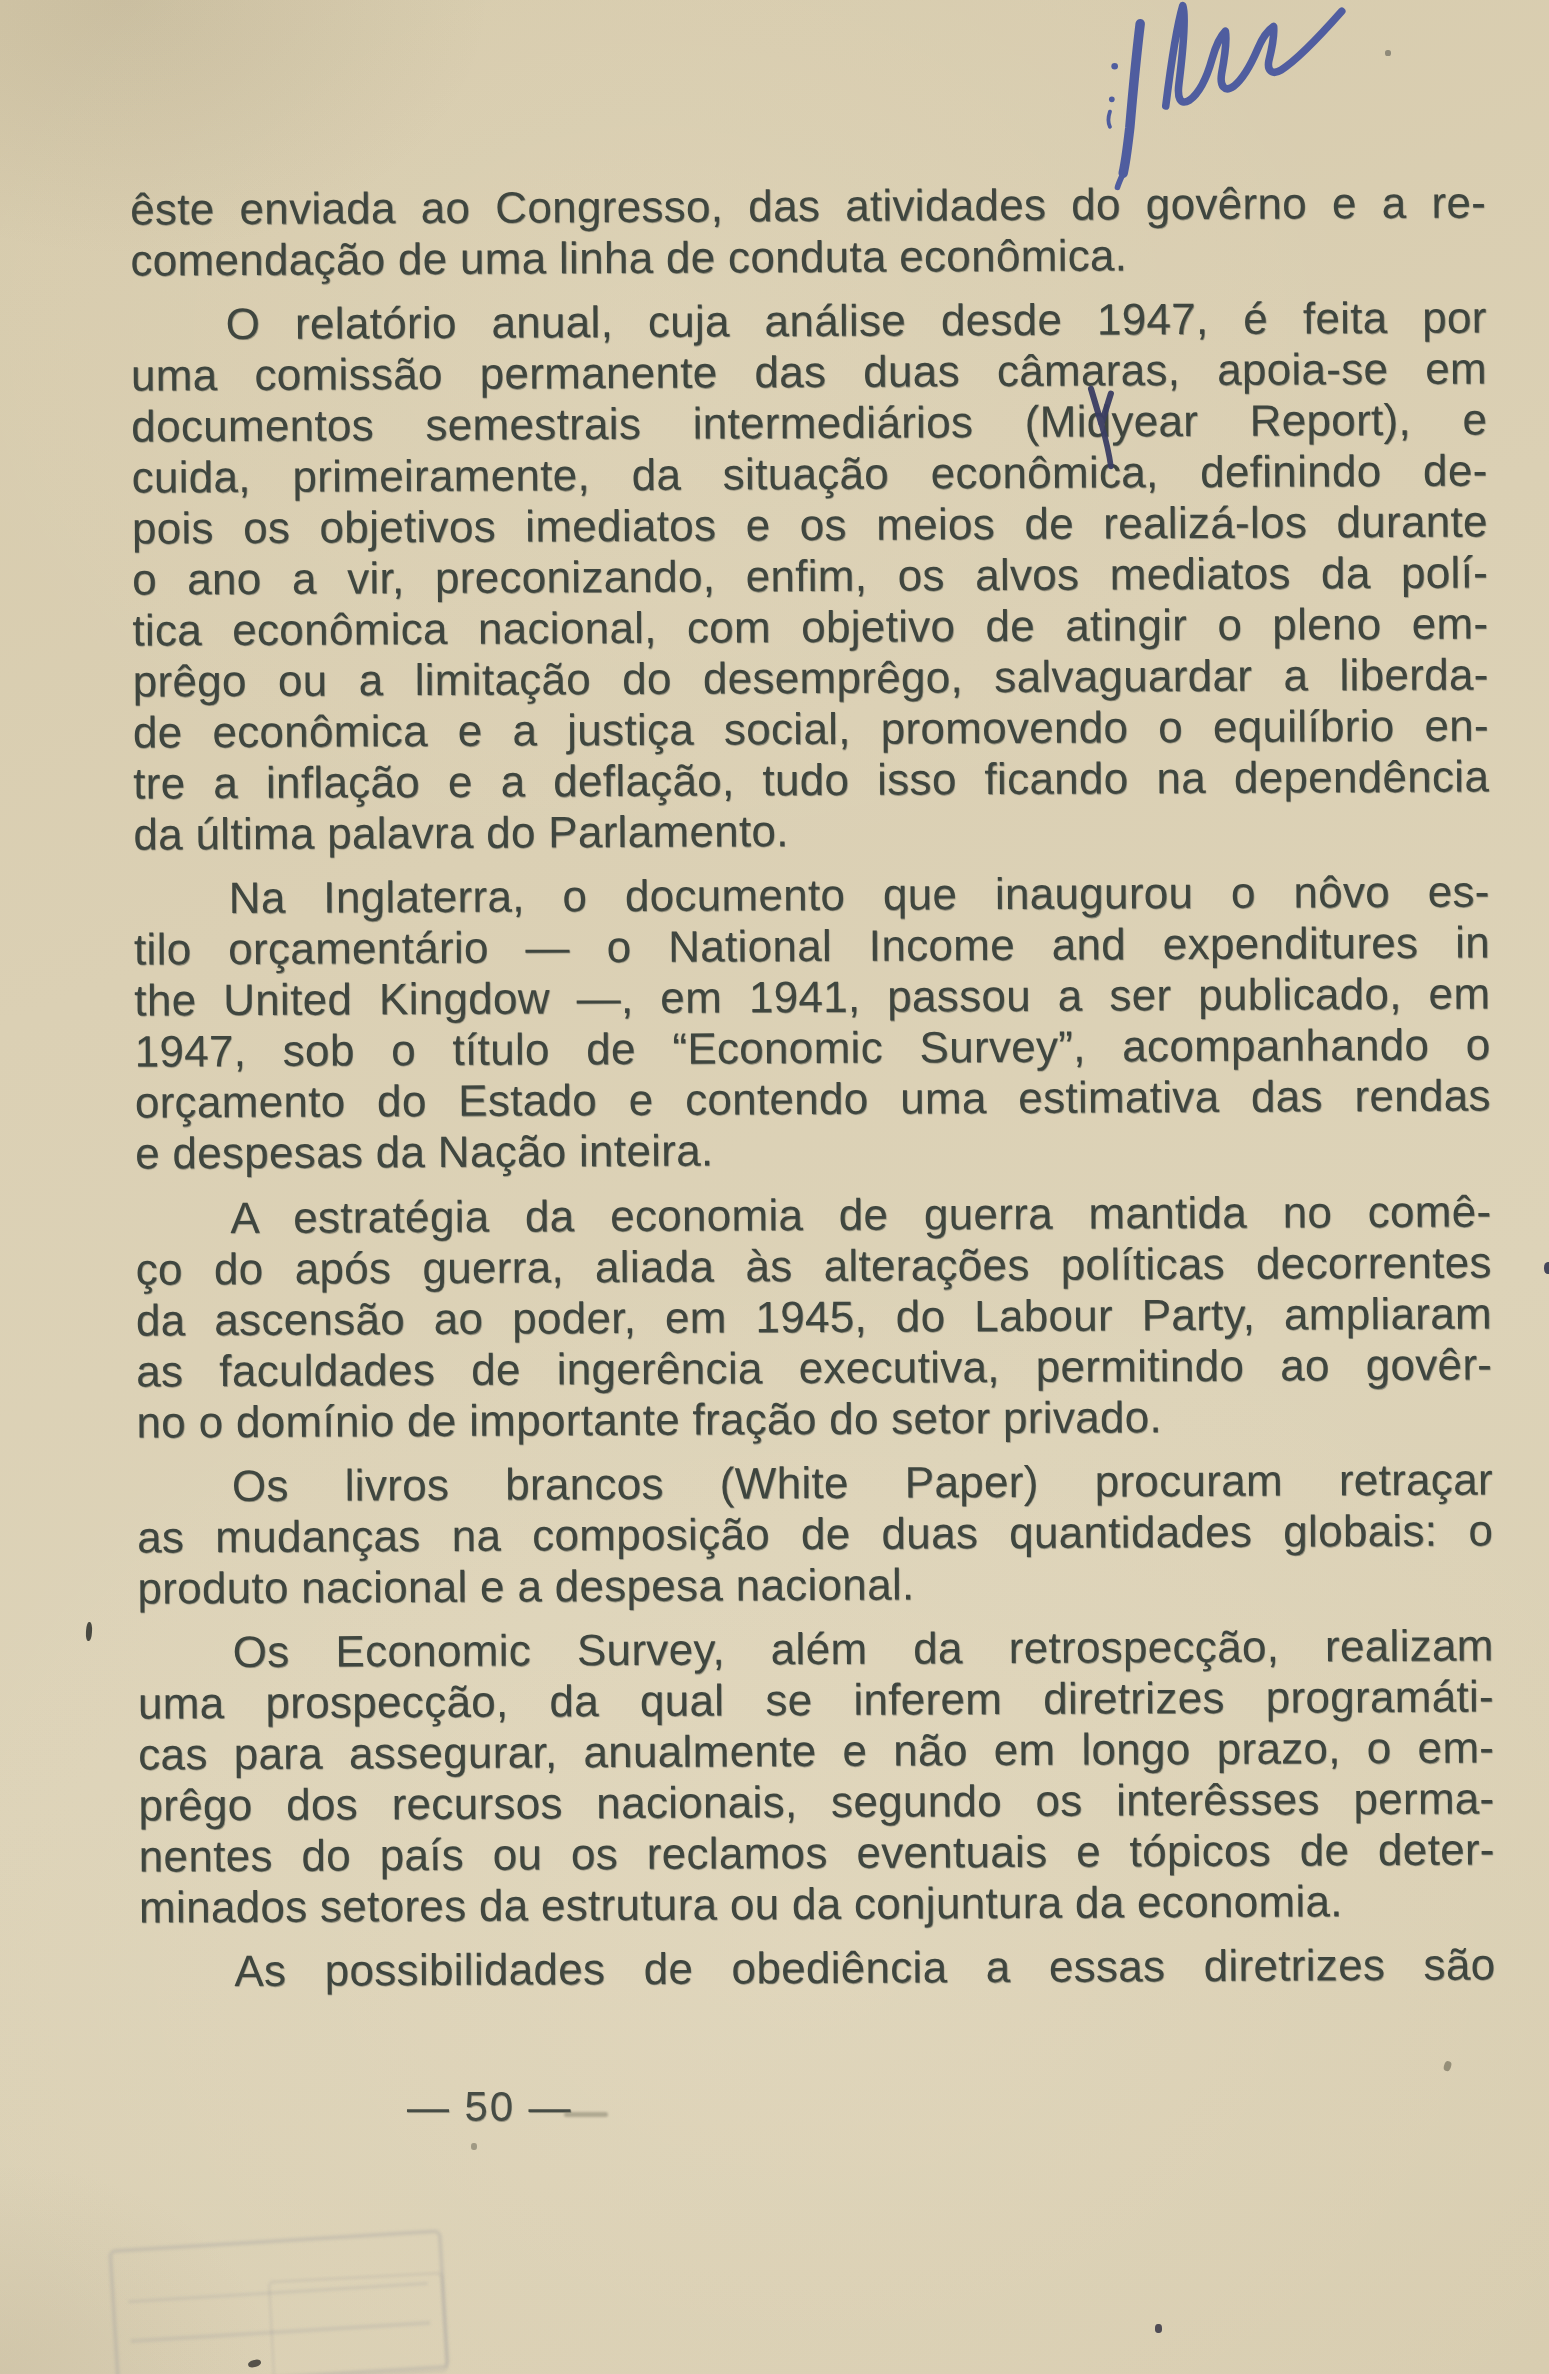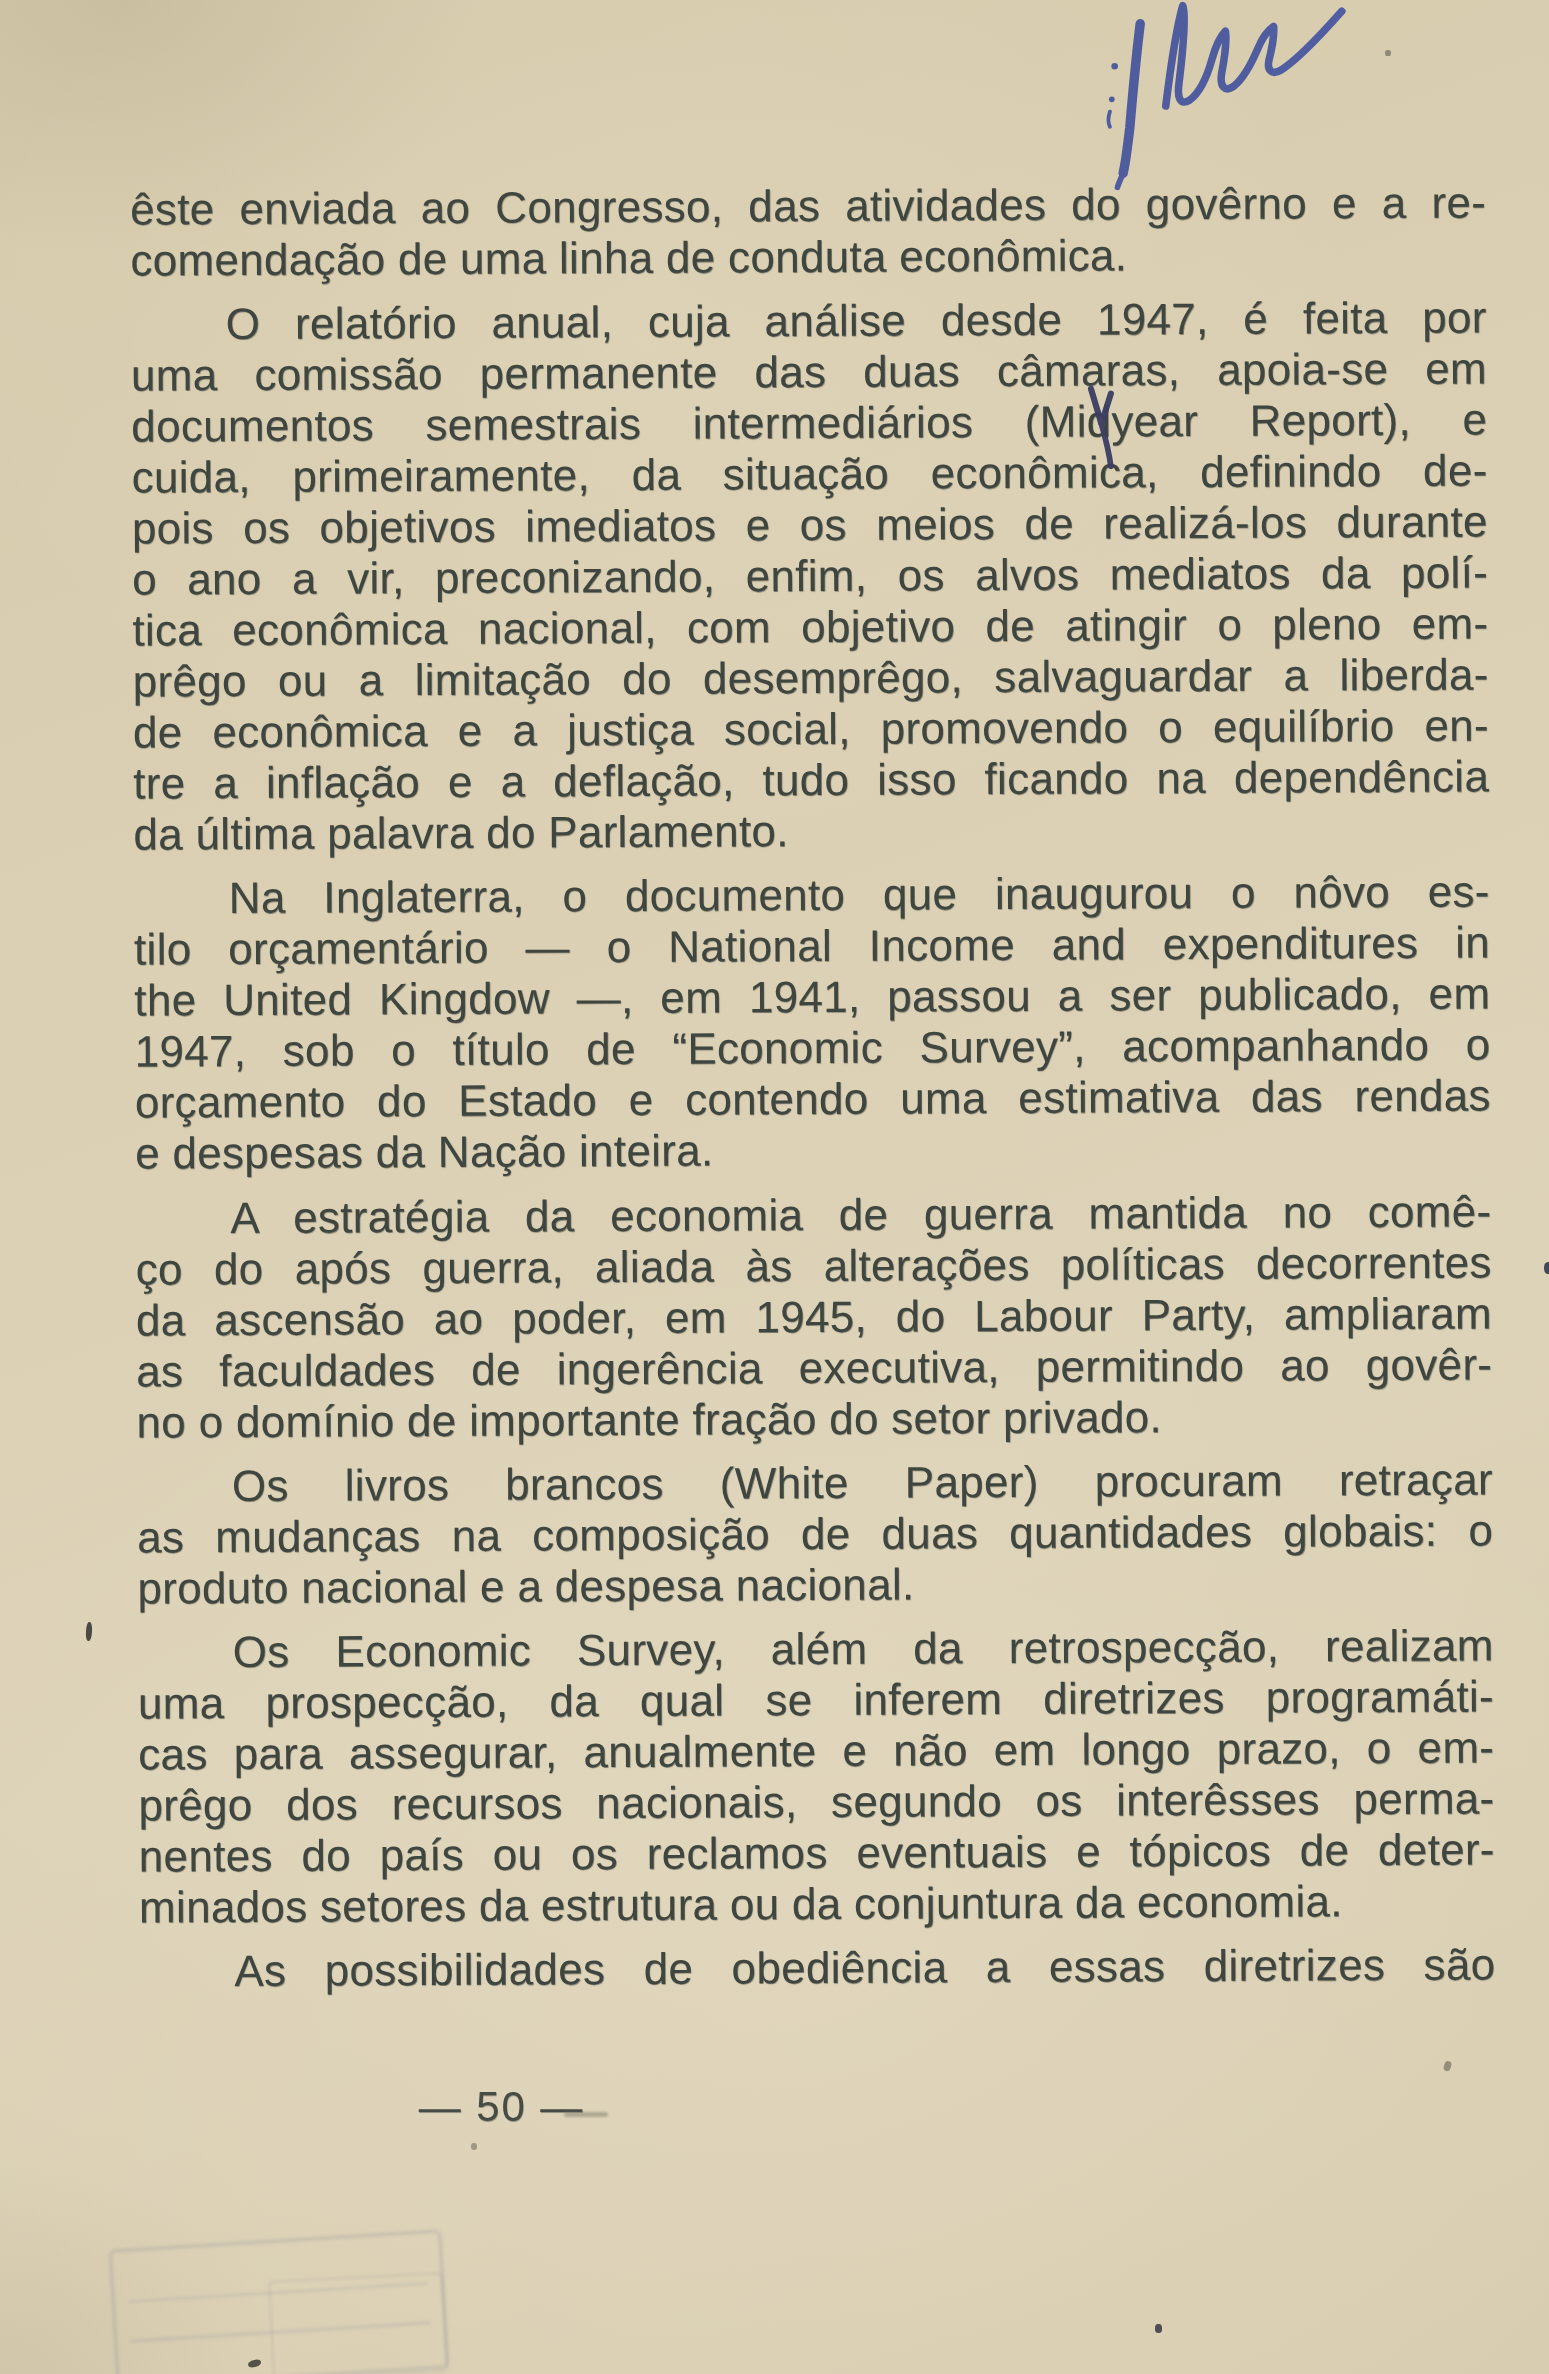--- a/index.html
+++ b/index.html
@@ -41,21 +41,20 @@
   .line.j { text-align: justify; text-align-last: justify; text-justify: inter-word; }
   .line.l { text-align: left; }
   .line.indent { padding-left: 95px; }
 
   
   .folio {
     position: absolute;
     left: 407px;
     top: 2084px;
     width: 189px;
-    text-align: center;
     font-size: 42px;
     line-height: 45px;
     color: #464c45;
     letter-spacing: 1.9px;
     text-shadow: 0.6px 0.8px 0.7px rgba(55,60,53,0.45);
   }
 
   
   .inklayer {
     position: absolute;

